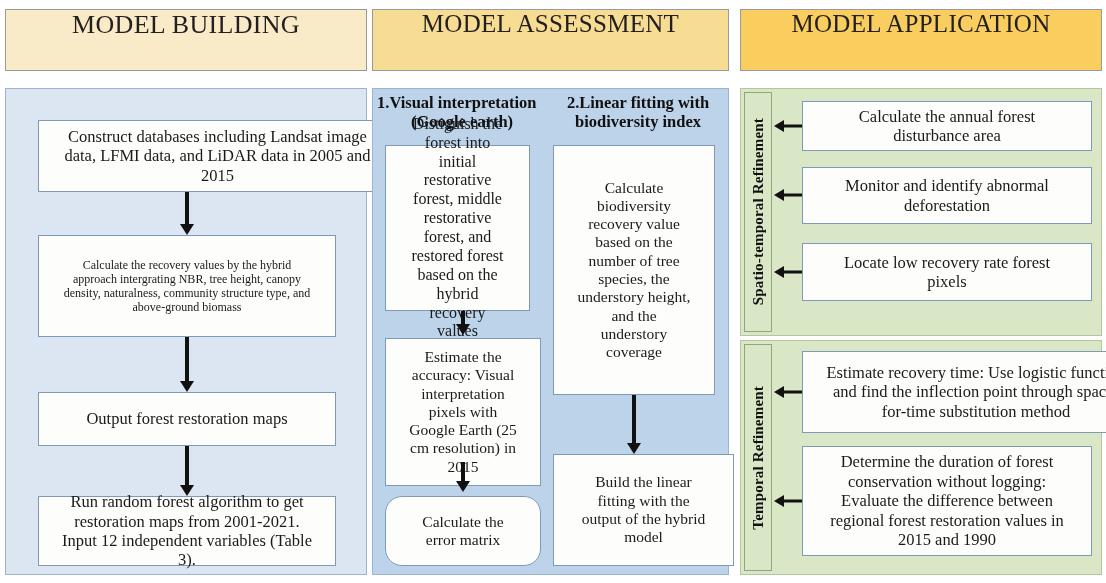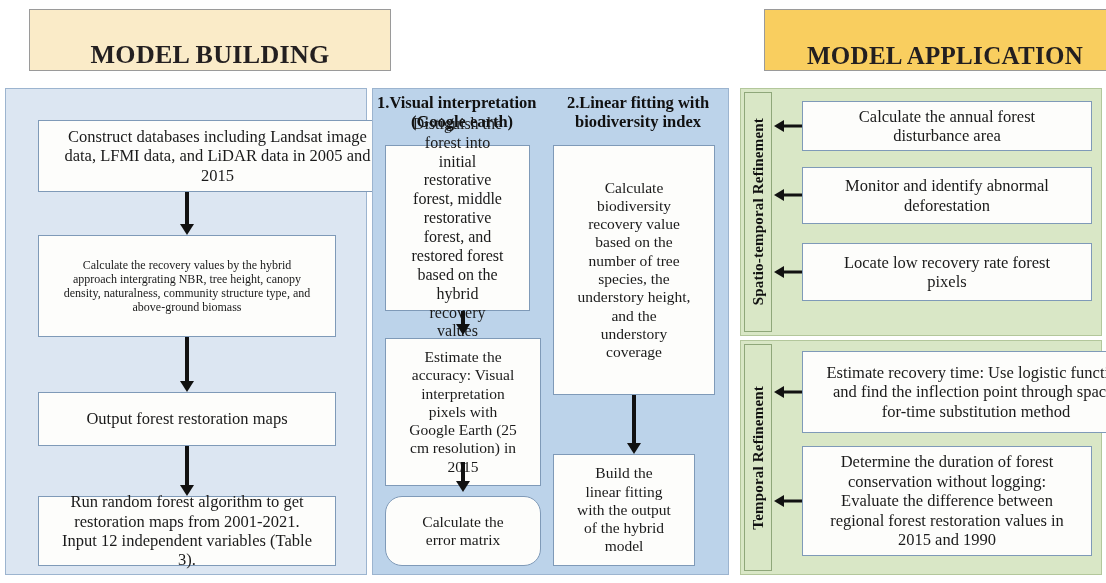--- a/index.html
+++ b/index.html
@@ -19,26 +19,25 @@
     width: 1106px;
     height: 583px;
   }
 
   
   .hdr {
     position: absolute;
     box-sizing: border-box;
     border: 1px solid #9a9a9a;
     display: flex;
-    align-items: flex-end;
+    align-items: flex-start;
     justify-content: center;
-    font-weight: bold;
+    font-weight: normal;
     color: #231f20;
     letter-spacing: 0.3px;
-    margin-left: 24px;
   }
   .hdr-label { white-space: nowrap; }
 
   #hdr-building { left: 5px;   top: 9px;  width: 362px; height: 62px; background: #FAEBC8; font-size: 26px; }
   #hdr-assess   { left: 372px; top: 9px;  width: 357px; height: 62px; background: #F7DC94; font-size: 25px; }
   #hdr-apply    { left: 740px; top: 9px;  width: 362px; height: 62px; background: #F9CE5F; font-size: 25px; }
 
   
   .panel {
     position: absolute;
@@ -147,20 +146,23 @@
   }
 </style>
 </head>
 <body>
 
 <div id="root">
 
   <div class="hdr" id="hdr-building">
     <span class="hdr-label">MODEL BUILDING</span>
   </div>
+  <div class="hdr" id="hdr-assess">
+    <span class="hdr-label">MODEL ASSESSMENT</span>
+  </div>
   <div class="hdr" id="hdr-apply">
     <span class="hdr-label">MODEL APPLICATION</span>
   </div>
 
   <div class="panel" id="panel-building">
 
     <div class="box" style="left:32px; top:31px; width:359px; height:72px; font-size:16.5px;">
       <span class="box-text">Construct databases including Landsat image data, LFMI data, and LiDAR data in 2005 and 2015</span>
     </div>
 
@@ -228,21 +230,21 @@
 
     <div class="box" style="left:180px; top:56px; width:162px; height:250px; font-size:15.5px;">
       <span class="box-text">Calculate biodiversity recovery value based on the number of tree species, the understory height, and the understory coverage</span>
     </div>
 
     <div class="arrow-down" style="left:261px; top:306px;">
       <div class="shaft" style="height:48px;"></div>
       <div class="head" style="top:48px;"></div>
     </div>
 
-    <div class="box" style="left:180px; top:365px; width:142px; height:112px; font-size:15.5px;">
+    <div class="box" style="left:180px; top:365px; width:181px; height:112px; font-size:15.5px;">
       <span class="box-text">Build the linear fitting with the output of the hybrid model</span>
     </div>
   </div>
 
   <div class="panel" id="panel-apply">
 
     <div class="group" style="left:0px; top:0px; width:362px; height:248px;">
     </div>
     <div class="vlabel" style="left:4px; top:4px; width:28px; height:240px;">
       <span>Spatio-temporal Refinement</span>

